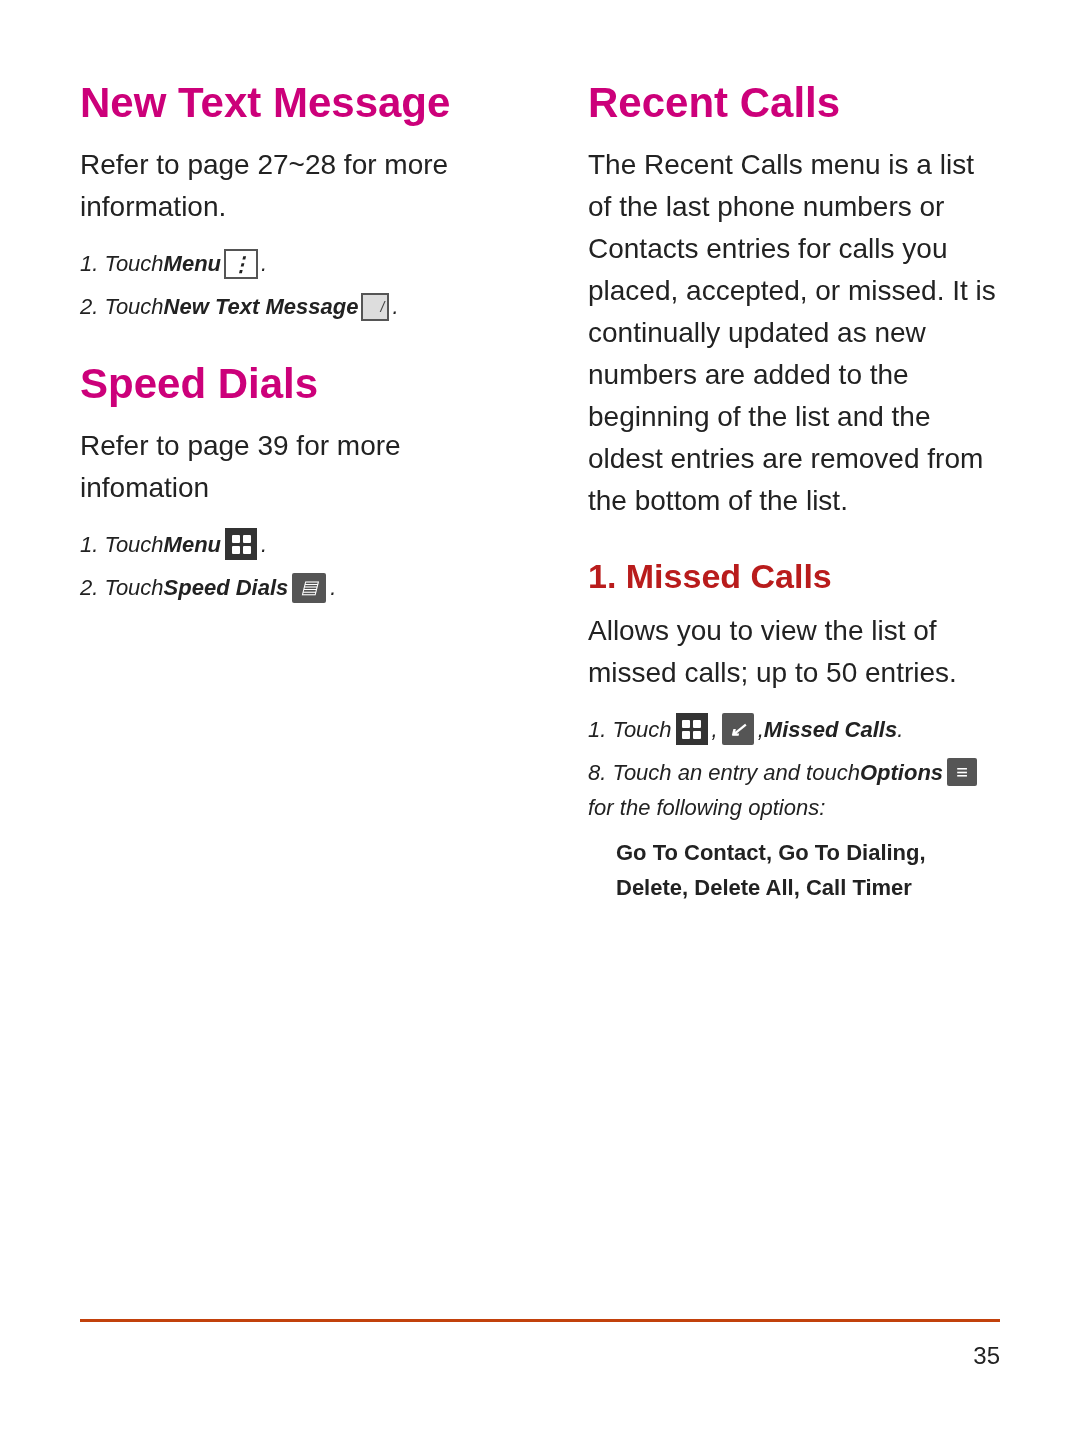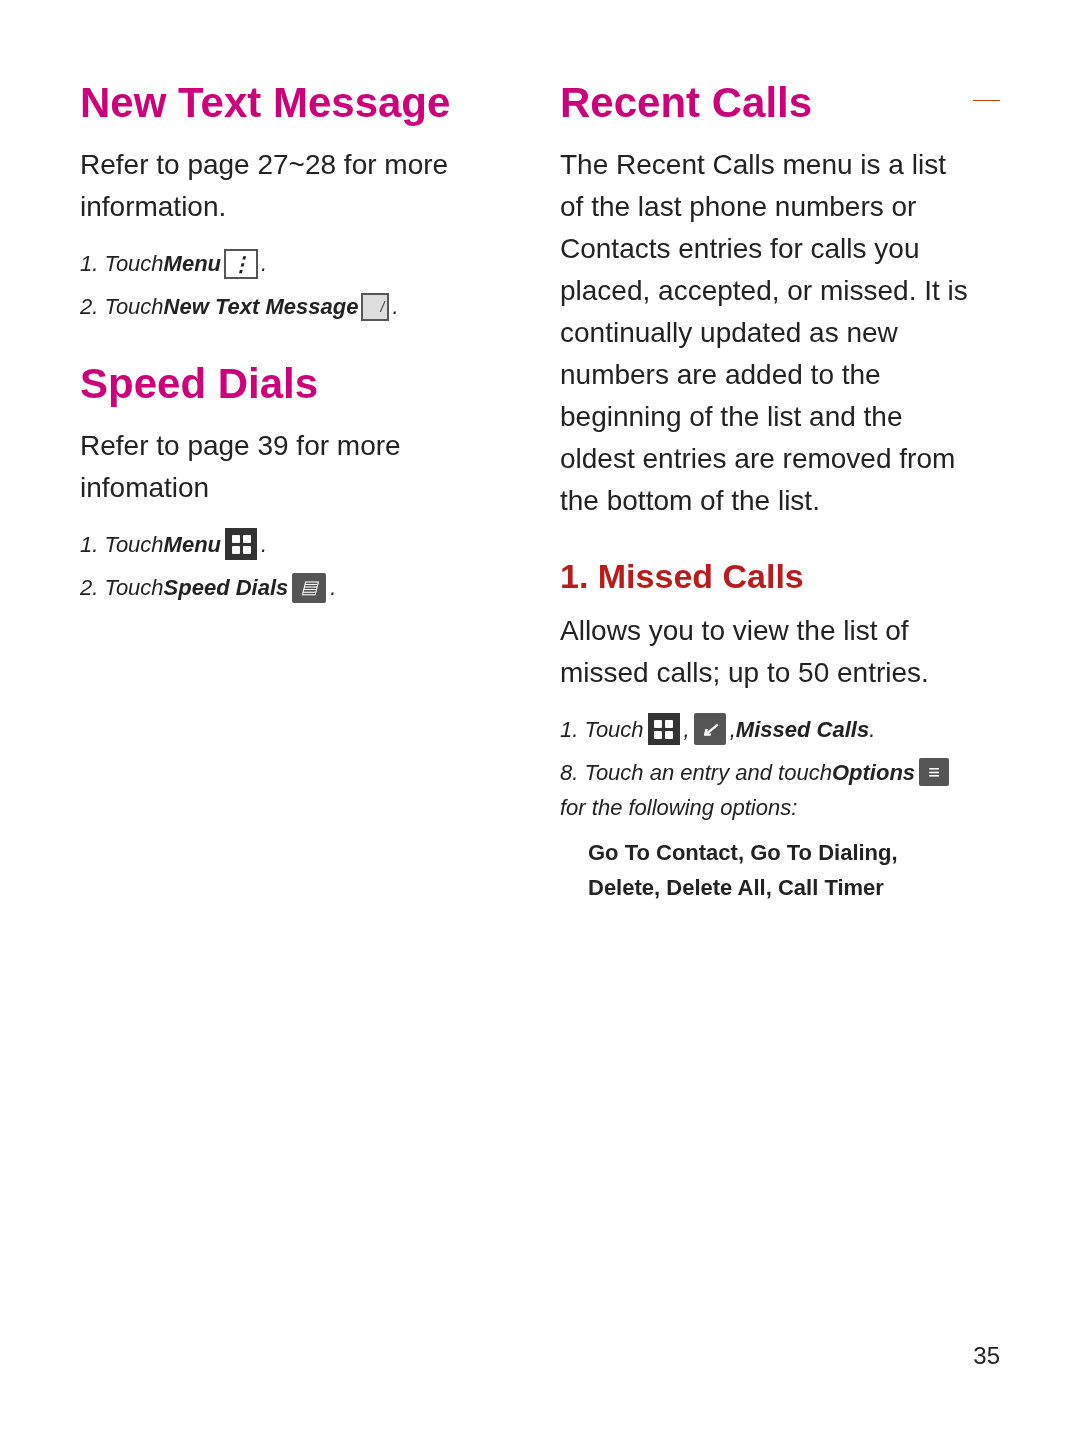--- a/index.html
+++ b/index.html
@@ -11,37 +11,38 @@
       min-height: 1430px;
       position: relative;
     }
 
     .page-container {
       width: 1080px;
       min-height: 1430px;
       background: #fff;
       padding: 80px 80px 60px 80px;
       display: flex;
-      flex-direction: row;
+      flex-direction: column;
     }
 
     .two-column {
       display: flex;
       flex-direction: row;
       gap: 60px;
       flex: 1;
     }
 
     .left-column {
       flex: 0 0 420px;
       max-width: 420px;
     }
 
     .right-column {
       flex: 1;
+      margin-left: 28px;
     }
 
     .section-title {
       font-size: 42px;
       font-weight: bold;
       color: #cc007a;
       margin-bottom: 18px;
       line-height: 1.1;
     }
 
@@ -186,21 +187,21 @@
       font-weight: bold;
       color: #222;
       line-height: 1.6;
     }
 
     .page-footer {
       display: flex;
       justify-content: flex-end;
       align-items: flex-end;
       padding-top: 20px;
-      border-top: 1px solid #c2410c;
+      border-top: 3px solid #c2410c;
       margin-top: 20px;
     }
 
     .page-number {
       font-size: 24px;
       color: #222;
     }
 
     
     .menu-vert-icon {

